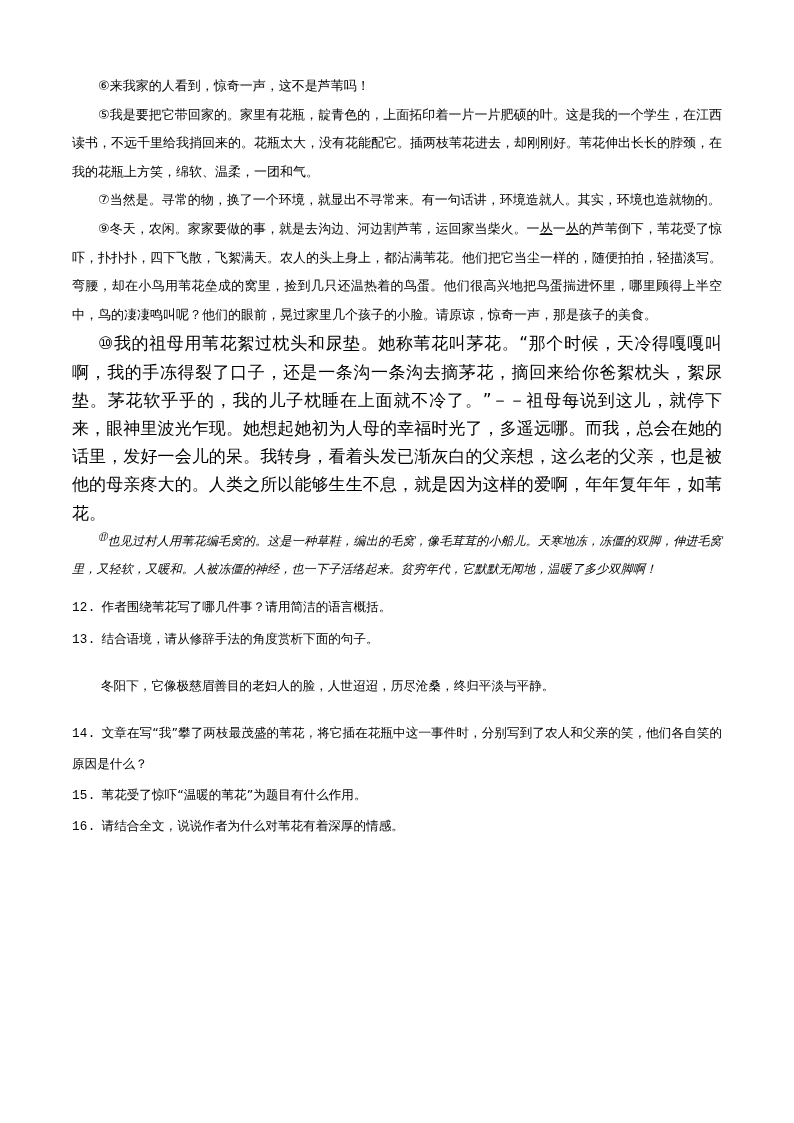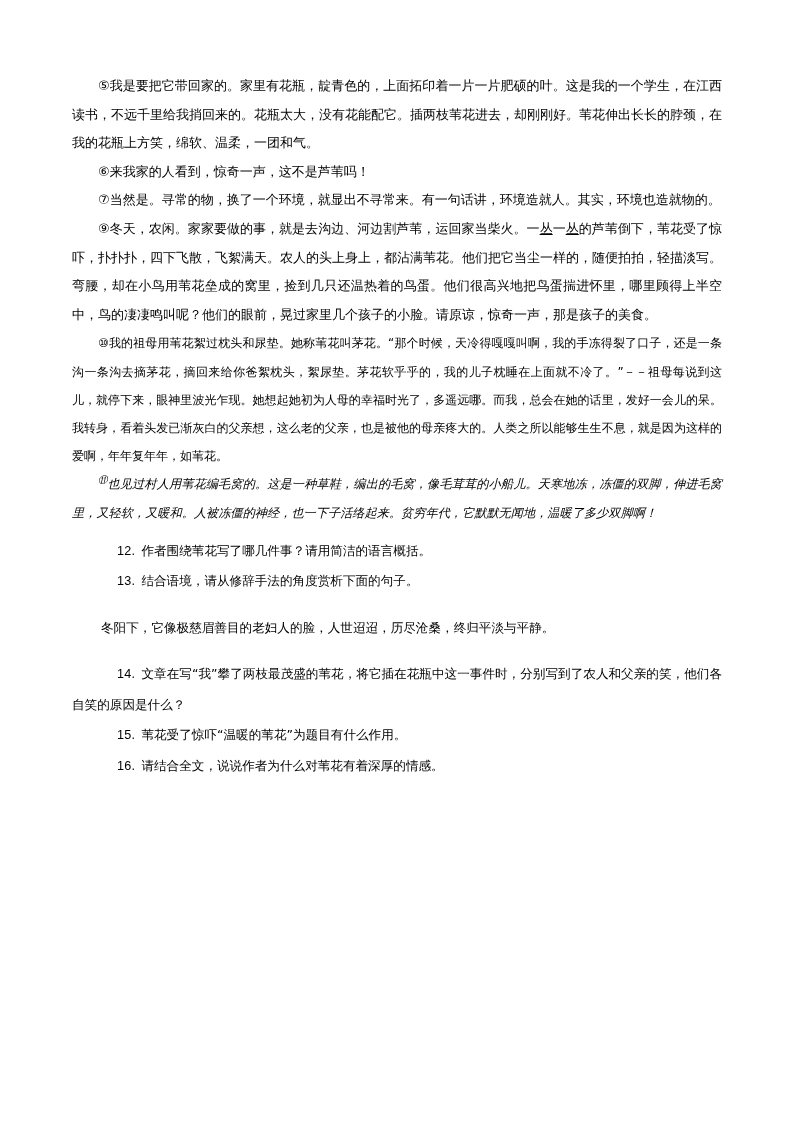--- a/index.html
+++ b/index.html
@@ -31,21 +31,21 @@
     font-size: 13.0px;
     line-height: 28.6px;
     text-align: justify;
     text-justify: inter-ideograph;
     margin: 0 0 0 0;
     text-indent: 26px;
     letter-spacing: 0px;
     word-break: break-all;
   }
   .para.small {
-    font-size: 12px;
+    font-size: 17px;
     line-height: 28.2px;
   }
   .para.tight {
     font-size: 12.2px;
     line-height: 28.2px;
     font-style: italic;
   }
 
   
   .supmark {
@@ -67,23 +67,22 @@
   .q {
     font-size: 12.6px;
     line-height: 30.5px;
     text-align: justify;
     text-justify: inter-ideograph;
     text-indent: 0;
     word-break: break-all;
     margin: 0;
   }
   .q .num {
-    font-family: Liberation Sans, sans-serif;
+    font-family: Liberation Mono, monospace;
     letter-spacing: 0.3px;
-    margin-left: 45px;
   }
   .q .gap {
     display: inline-block;
     width: 6px;
   }
   .qsub {
     font-size: 12.6px;
     line-height: 30.5px;
     text-indent: 13px;
     text-align: justify;
@@ -92,23 +91,23 @@
   }
 </style>
 </head>
 <body>
 
 <div class="page">
   <div class="content">
 
     <div>
 
+      <p class="para"><span>⑥</span><span>来我家的人看到，惊奇一声，这不是芦苇吗！</span></p>
+
       <p class="para"><span>⑤</span><span>我是要把它带回家的。家里有花瓶，靛青色的，上面拓印着一片一片肥硕的叶。这是我的一个学生，在江西读书，不远千里给我捎回来的。花瓶太大，没有花能配它。插两枝苇花进去，却刚刚好。苇花伸出长长的脖颈，在我的花瓶上方笑，绵软、温柔，一团和气。</span></p>
-
-      <p class="para"><span>⑥</span><span>来我家的人看到，惊奇一声，这不是芦苇吗！</span></p>
 
       <p class="para"><span>⑦</span><span>当然是。寻常的物，换了一个环境，就显出不寻常来。有一句话讲，环境造就人。其实，环境也造就物的。</span></p>
 
 
       <p class="para"><span>⑨</span><span>冬天，农闲。家家要做的事，就是去沟边、河边割芦苇，运回家当柴火。一</span><span class="uline">丛</span><span>一</span><span class="uline">丛</span><span>的芦苇倒下，苇花受了惊吓，扑扑扑，四下飞散，飞絮满天。农人的头上身上，都沾满苇花。他们把它当尘一样的，随便拍拍，轻描淡写。弯腰，却在小鸟用苇花垒成的窝里，捡到几只还温热着的鸟蛋。他们很高兴地把鸟蛋揣进怀里，哪里顾得上半空中，鸟的凄凄鸣叫呢？他们的眼前，晃过家里几个孩子的小脸。请原谅，惊奇一声，那是孩子的美食。</span></p>
 
       <p class="para small"><span>⑩</span><span>我的祖母用苇花絮过枕头和尿垫。她称苇花叫茅花。“那个时候，天冷得嘎嘎叫啊，我的手冻得裂了口子，还是一条沟一条沟去摘茅花，摘回来给你爸絮枕头，絮尿垫。茅花软乎乎的，我的儿子枕睡在上面就不冷了。”－－祖母每说到这儿，就停下来，眼神里波光乍现。她想起她初为人母的幸福时光了，多遥远哪。而我，总会在她的话里，发好一会儿的呆。我转身，看着头发已渐灰白的父亲想，这么老的父亲，也是被他的母亲疼大的。人类之所以能够生生不息，就是因为这样的爱啊，年年复年年，如苇花。</span></p>
 
       <p class="para tight"><span class="supmark">⑪</span><span>也见过村人用苇花编毛窝的。这是一种草鞋，编出的毛窝，像毛茸茸的小船儿。天寒地冻，冻僵的双脚，伸进毛窝里，又轻软，又暖和。人被冻僵的神经，也一下子活络起来。贫穷年代，它默默无闻地，温暖了多少双脚啊！</span></p>
 

